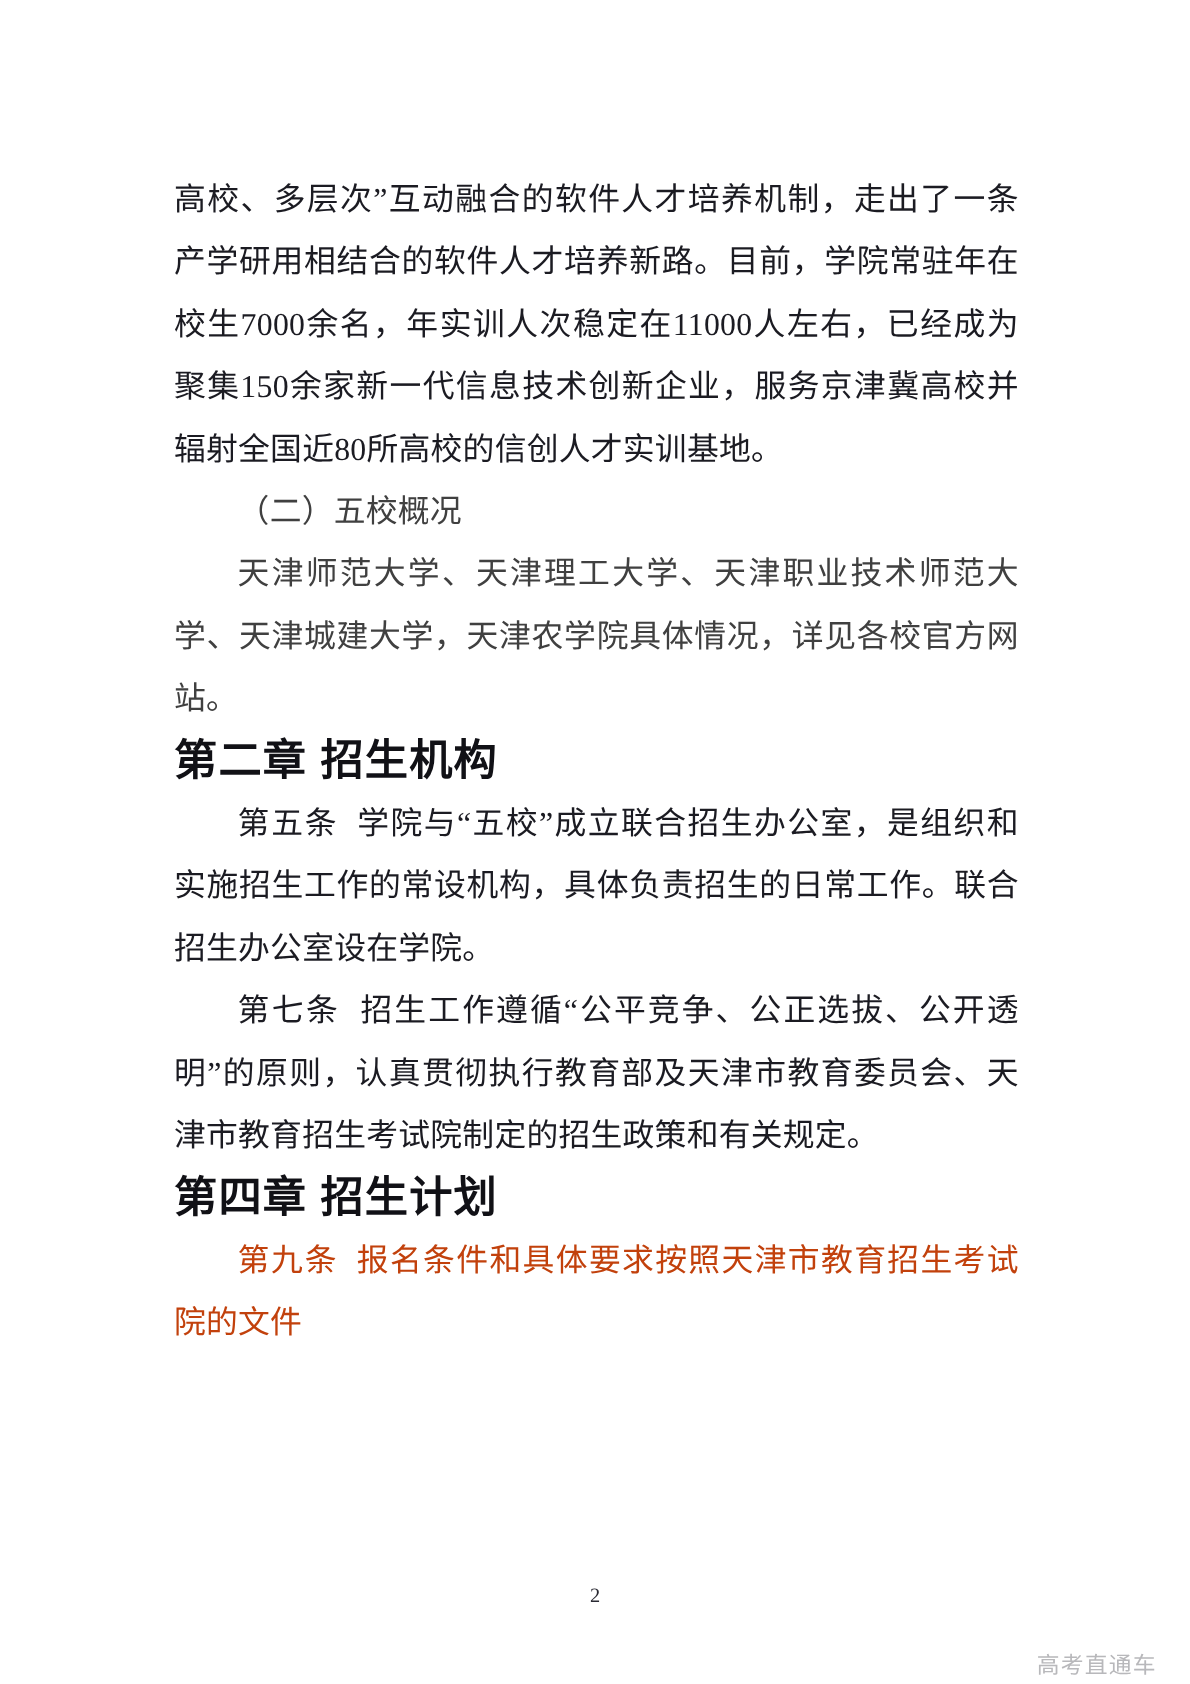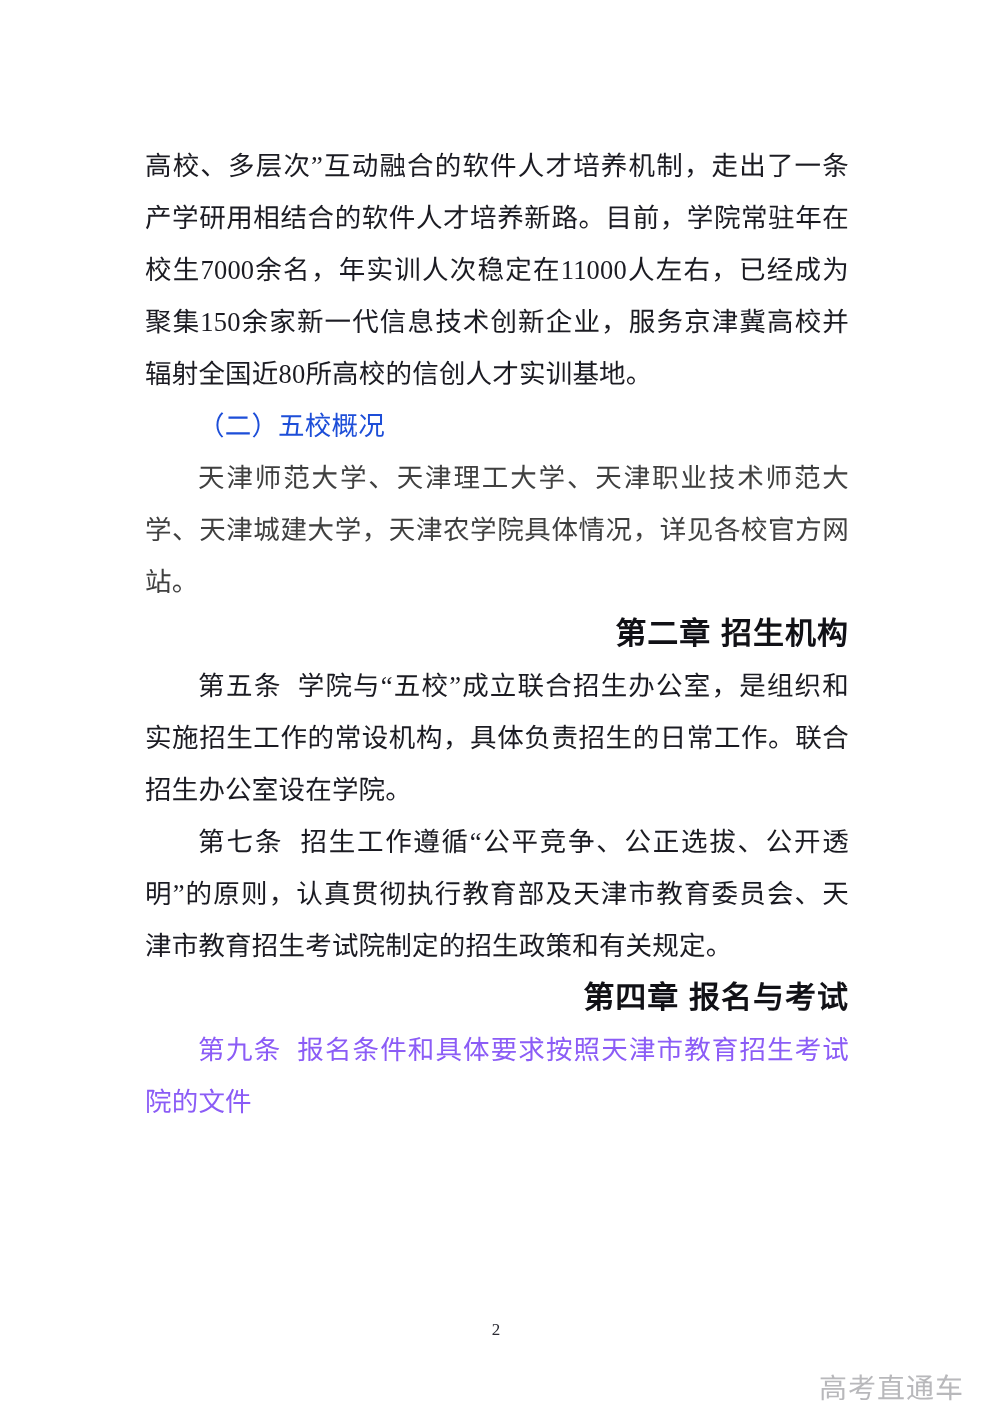--- a/index.html
+++ b/index.html
@@ -59,23 +59,23 @@
   .article-label {
     font-weight: normal;
     font-family: "Liberation Serif", "DejaVu Serif", serif;
     letter-spacing: 0.5px;
   }
 
   
   .chapter {
     font-family: "Liberation Sans", "DejaVu Sans", sans-serif;
     font-weight: bold;
-    font-size: 31px;
+    font-size: 36px;
     line-height: 52px;
-    text-align: right;
+    text-align: left;
     margin: 0;
     letter-spacing: 1px;
     color: #111116;
   }
 
   
   .page-number {
     position: absolute;
     left: 0;
     top: 1292px;
@@ -86,52 +86,52 @@
     color: #2a2a33;
     font-family: "Liberation Serif", "DejaVu Serif", serif;
   }
 
   
   .watermark {
     position: absolute;
     right: 28px;
     top: 1346px;
     font-family: "Liberation Sans", "DejaVu Sans", sans-serif;
-    font-size: 28px;
+    font-size: 19px;
     line-height: 30px;
     letter-spacing: 1px;
     color: #b8b8bb;
     user-select: none;
   }
 </style>
 </head>
 <body>
 
 <div class="page" style="background: rgb(255, 255, 255);">
 
   <div class="content">
 
     <p class="para cont" style="color: rgb(27, 27, 34);">高校、多层次”互动融合的软件人才培养机制，走出了一条产学研用相结合的软件人才培养新路。目前，学院常驻年在校生7000余名，年实训人次稳定在11000人左右，已经成为聚集150余家新一代信息技术创新企业，服务京津冀高校并辐射全国近80所高校的信创人才实训基地。</p>
 
-    <p class="para indent" style="color: #1d4ed8;">（二）五校概况</p>
+    <p class="para indent" style="color: #404040;">（二）五校概况</p>
 
     <p class="para indent" style="color: #404040;">天津师范大学、天津理工大学、天津职业技术师范大学、天津城建大学，天津农学院具体情况，详见各校官方网站。</p>
 
     <h2 class="chapter" style="color: rgb(17, 17, 22);">第二章  招生机构</h2>
 
     <p class="para indent" style="color: rgb(27, 27, 34);"><span class="article-label">第五条</span>&nbsp; <span>学院与“五校”成立联合招生办公室，是组织和实施招生工作的常设机构，具体负责招生的日常工作。联合招生办公室设在学院。</span></p>
 
 
 
     <p class="para indent" style="color: rgb(27, 27, 34);"><span class="article-label">第七条</span>&nbsp; <span>招生工作遵循“公平竞争、公正选拔、公开透明”的原则，认真贯彻执行教育部及天津市教育委员会、天津市教育招生考试院制定的招生政策和有关规定。</span></p>
 
 
-    <h2 class="chapter" style="color: rgb(17, 17, 22);">第四章  报名与考试</h2>
+    <h2 class="chapter" style="color: rgb(17, 17, 22);">第四章  招生计划</h2>
 
-    <p class="para indent" style="color: #8b5cf6;"><span class="article-label">第九条</span>&nbsp; <span>报名条件和具体要求按照天津市教育招生考试院的文件</span></p>
+    <p class="para indent" style="color: #c2410c;"><span class="article-label">第九条</span>&nbsp; <span>报名条件和具体要求按照天津市教育招生考试院的文件</span></p>
 
   </div>
 
   <div class="page-number">2</div>
 
   <div class="watermark" style="color: rgb(184, 184, 187);">高考直通车</div>
 
 </div>
 
 </body></html>

